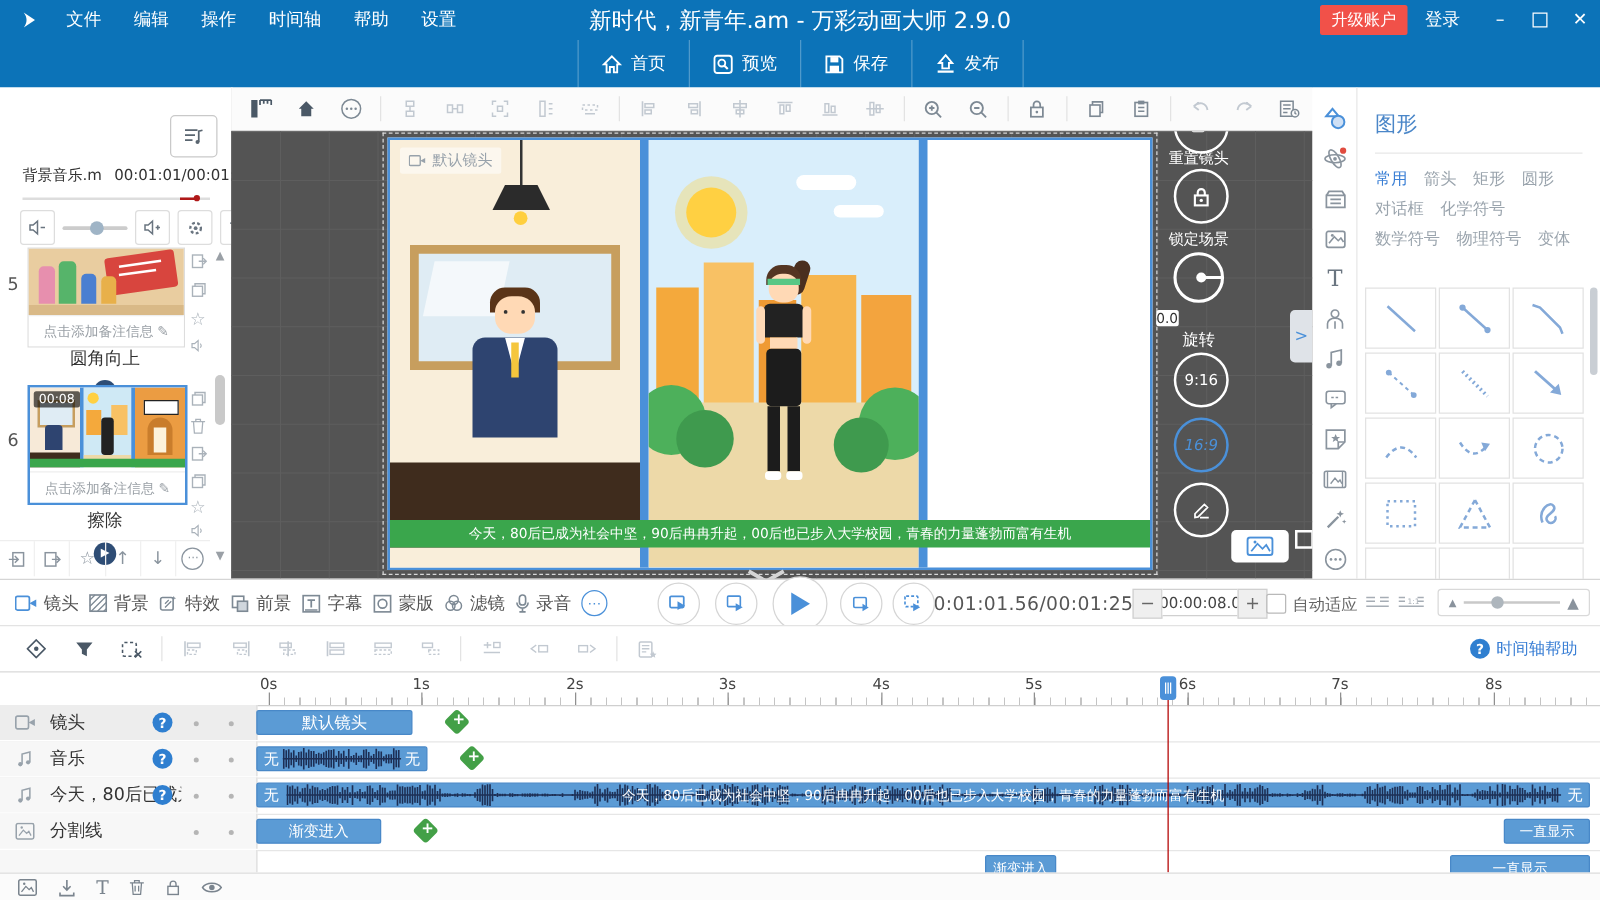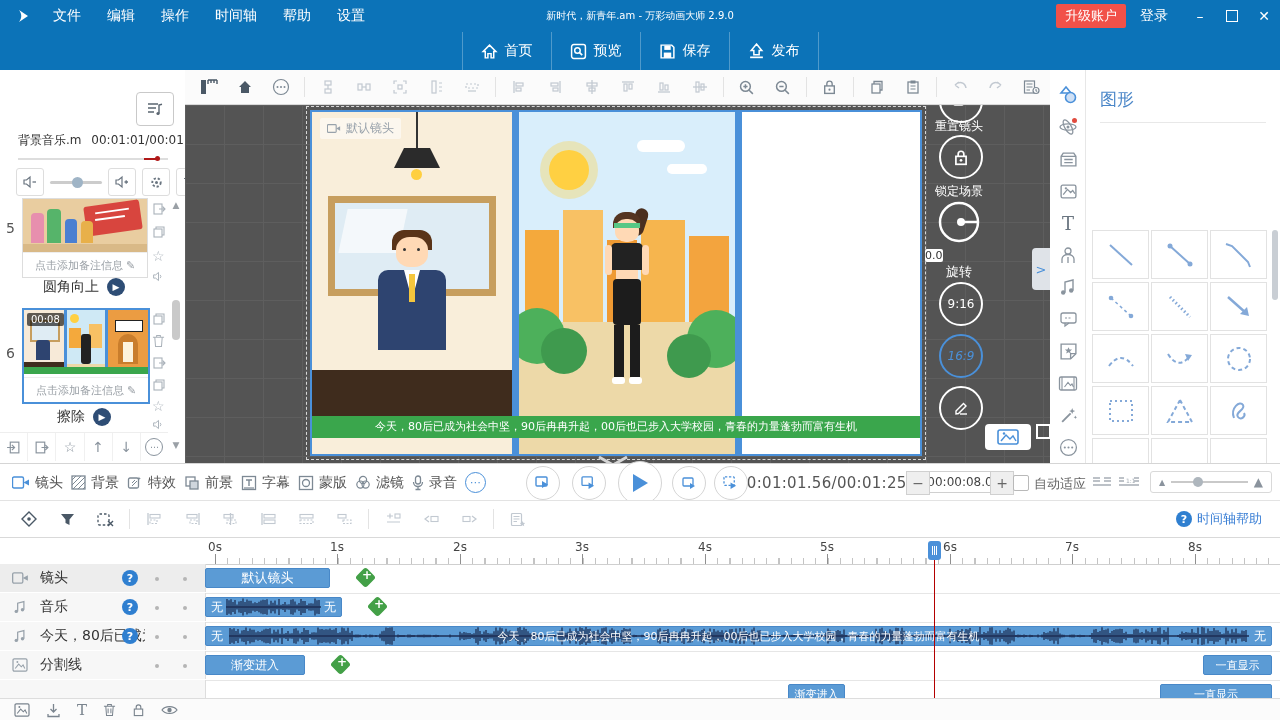--- a/index.html
+++ b/index.html
@@ -5,21 +5,21 @@
   html,body{margin:0;padding:0;background:#222;}
   #app{position:relative;width:1280px;height:720px;overflow:hidden;
        font-family:"DejaVu Sans","Liberation Sans",sans-serif;font-size:14px;
        background:#fff;user-select:none;}
   .abs{position:absolute;}
   svg{display:block;}
   
   .titlebar{position:absolute;left:0;top:0;width:1280px;height:32px;background:#0c73b8;color:#fff;
             display:flex;align-items:center;}
   .menu{padding:0 13px;font-size:14px;cursor:default;}
-  .wtitle{position:absolute;left:50%;transform:translateX(-50%);font-size:10px;white-space:nowrap;}
+  .wtitle{position:absolute;left:50%;transform:translateX(-50%);font-size:18px;white-space:nowrap;}
   .tb-right{position:absolute;right:0;top:0;height:32px;display:flex;align-items:center;}
   .upgrade{background:#f15149;padding:3px 9px;border-radius:2px;font-size:13px;margin-right:14px;}
   .login{margin-right:16px;font-size:14px;}
   .winbtn{width:32px;height:32px;display:flex;align-items:center;justify-content:center;font-size:14px;}
   
   .appbar{position:absolute;left:0;top:32px;width:1280px;height:38px;background:#0c73b8;color:#fff;
           display:flex;align-items:stretch;justify-content:center;}
   .abtn{display:flex;align-items:center;gap:7px;padding:0 18px;border-left:1px solid rgba(255,255,255,.28);font-size:14px;}
   .abtn:last-child{border-right:1px solid rgba(255,255,255,.28);}
   
@@ -33,21 +33,21 @@
   .bgmbar .dot{position:absolute;right:8px;top:-2px;width:5px;height:5px;border-radius:50%;background:#b01818;}
   .bgmbar .fill{position:absolute;right:10px;top:0;width:14px;height:2px;background:#b01818;}
   .volrow{position:absolute;left:16px;top:98px;height:28px;display:flex;align-items:center;gap:6px;color:#6a7580;}
   .volbtn{width:26px;height:26px;border:1px solid #ddd;border-radius:3px;display:flex;align-items:center;justify-content:center;background:#fff;}
   .slider{width:52px;height:3px;background:#ccc;position:relative;border-radius:2px;}
   .slider .knob{position:absolute;left:22px;top:-4px;width:11px;height:11px;border-radius:50%;background:#9fb4c6;}
   .scene-card{position:absolute;background:#fff;border:1px solid #ddd;}
   .scene-num{position:absolute;font-size:14px;color:#555;}
   .note-row{position:absolute;left:0;right:0;bottom:0;height:24px;display:flex;align-items:center;justify-content:center;
       gap:3px;color:#9aa0a6;font-size:11px;white-space:nowrap;overflow:hidden;border-top:1px solid #eee;background:#fff;}
-  .trans-row{position:absolute;width:124px;display:flex;align-items:center;justify-content:center;gap:8px;color:#333;font-size:14px;}
+  .trans-row{position:absolute;width:124px;display:flex;align-items:center;justify-content:center;gap:8px;color:#333;font-size:14px;flex-direction:column;}
   .playcirc{width:18px;height:18px;border-radius:50%;background:#2e4d75;color:#fff;font-size:9px;display:flex;align-items:center;justify-content:center;}
   .side-ico{position:absolute;left:152px;color:#aab2ba;}
   .sb-bottom{position:absolute;left:0;top:362px;width:168px;height:28px;display:flex;border-top:1px solid #eee;}
   .sb-bottom>div{flex:1;display:flex;align-items:center;justify-content:center;color:#8a949e;border-right:1px solid #f0f0f0;}
   .sb-scroll{position:absolute;left:170px;top:130px;width:12px;color:#9aa0a6;}
   
   .cv-toolbar{position:absolute;left:185px;top:70px;width:865px;height:35px;background:#fbfbfb;border-bottom:1px solid #d9d9d9;
       display:flex;align-items:center;padding-left:6px;box-sizing:border-box;}
   .tbi{width:30px;height:24px;display:flex;align-items:center;justify-content:center;margin:0 4px;}
   .tbi.dark{color:#4a5866;} .tbi.gray{color:#c2c9d1;} .tbi.mid{color:#7d8994;}
@@ -740,20 +740,31 @@
           <svg width="19" height="19" viewBox="0 0 18 18">
             <circle cx="9" cy="9" r="7.5" fill="none" stroke="currentColor" stroke-width="1.2"></circle>
             <circle cx="5.5" cy="9" r="1" fill="currentColor"></circle>
             <circle cx="9" cy="9" r="1" fill="currentColor"></circle>
             <circle cx="12.5" cy="9" r="1" fill="currentColor"></circle>
           </svg>
         </span>
     </div>
     <div class="rtitle">图形</div>
     <div class="rdiv"></div>
+    <div class="rtabs">
+      <span class="on">常用</span>
+      <span>箭头</span>
+      <span>矩形</span>
+      <span>圆形</span>
+      <span>对话框</span>
+      <span>化学符号</span>
+      <span>数学符号</span>
+      <span>物理符号</span>
+      <span>变体</span>
+    </div>
 
     <div class="shape-cell" style="left:42px;top:160px">
         <svg width="34" height="30" viewBox="0 0 34 30">
           <path d="M6 5 L28 25" stroke="currentColor" stroke-width="2"></path>
         </svg>
       </div>
     <div class="shape-cell" style="left:101px;top:160px">
         <svg width="34" height="30" viewBox="0 0 34 30">
           <path d="M7 6 L27 24" stroke="currentColor" stroke-width="2"></path>
           <circle cx="7" cy="6" r="2.5" fill="currentColor"></circle>

